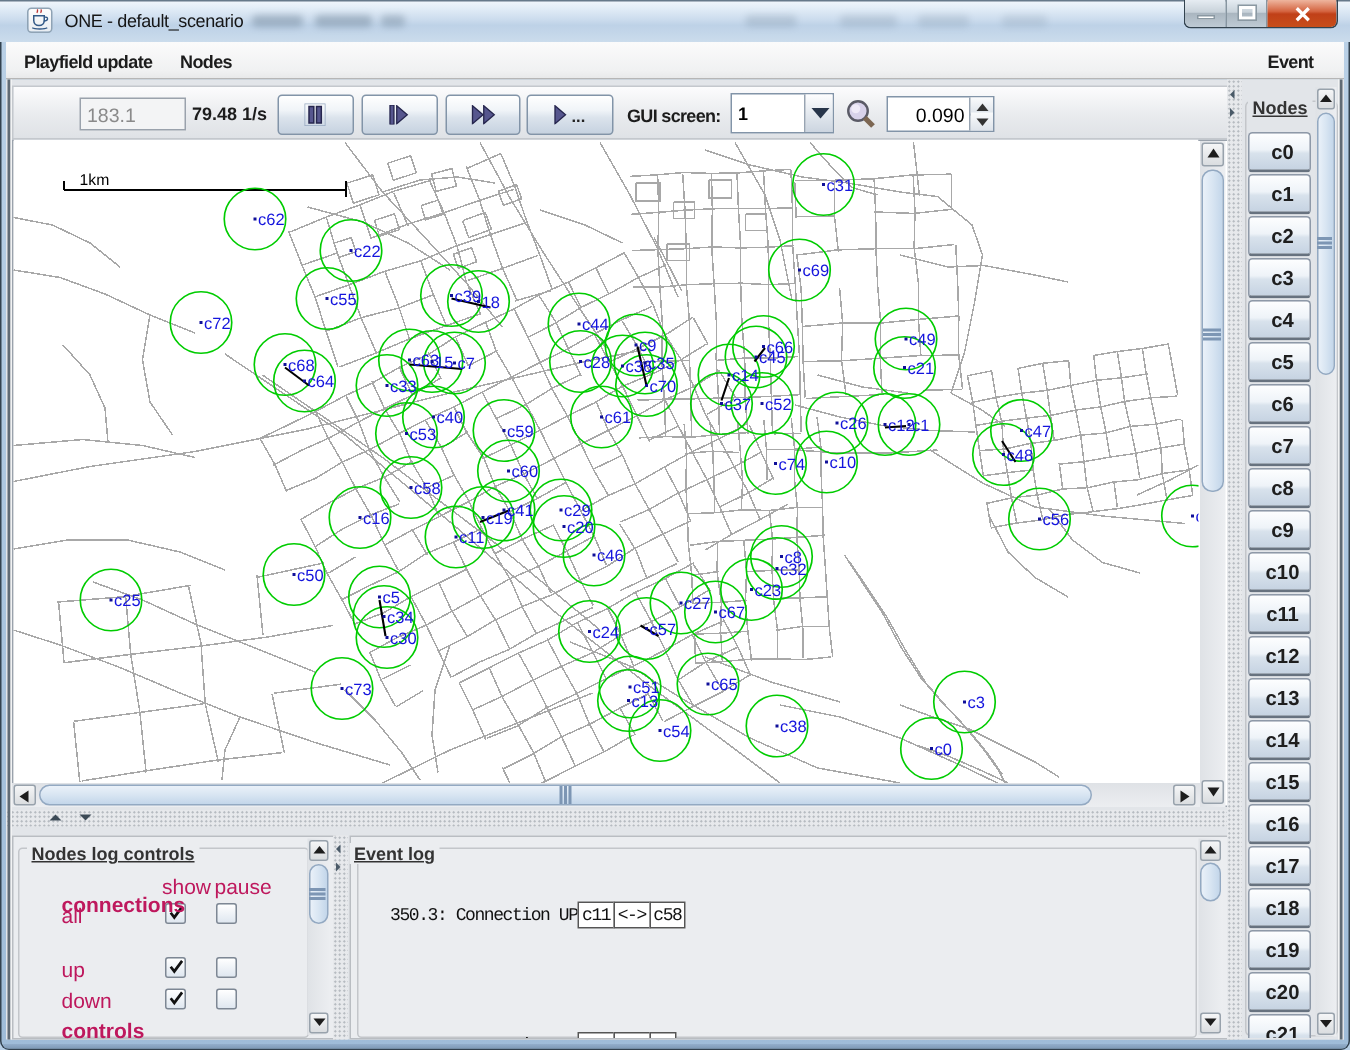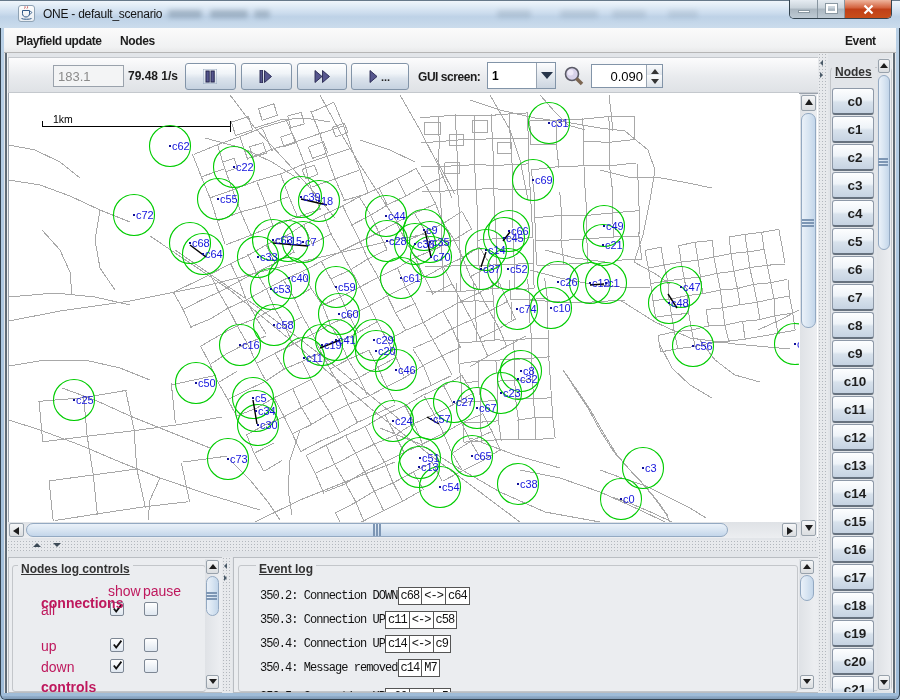--- a/index.html
+++ b/index.html
@@ -738,26 +738,23 @@
 <div class="arr" style="left:205px;top:626px;border-top:5px solid #1d1d1d;border-bottom:none"></div>
 <div class="sb-thumb-v" style="left:202px;top:523px;width:13px;height:40px"></div>
 <div class="grip-v" style="left:202px;top:539px;width:11px"></div>
 <div class="grip-v" style="left:202px;top:542px;width:11px"></div>
 <div class="grip-v" style="left:202px;top:545px;width:11px"></div>
 <div class="split-dots" style="left:218px;top:504px;width:10px;height:136px"></div>
 <div class="arr" style="left:220px;top:510px;border-right:4px solid #4a5a68;border-left:none;border-width:3px"></div>
 <div class="arr" style="left:220px;top:522px;border-left:4px solid #4a5a68;border-right:none;border-width:3px"></div>
 <div class="abs" style="left:229px;top:504px;width:589px;height:136px;background:#ebedf0;border:1px solid #b9bdc2"></div>
 <div class="tborder" style="left:234px;top:512px;width:560px;height:127px"></div>
-<div class="ptitle" style="left:252px;top:509px;background:#ebedf0">Event log</div>
+<div class="ptitle" style="left:229px;top:509px;background:#ebedf0">Event log</div>
 <div class="abs" style="left:234px;top:512px;width:560px;height:127px;overflow:hidden">
-<div class="erow" style="top:22px"><span class="etxt">350.2: Connection DOWN</span><span class="ecell">c68</span><span class="ecell">&lt;-&gt;</span><span class="ecell">c64</span></div>
-<div class="erow" style="top:46px"><span class="etxt">350.3: Connection UP </span><span class="ecell">c11</span><span class="ecell">&lt;-&gt;</span><span class="ecell">c58</span></div>
-<div class="erow" style="top:70px"><span class="etxt">350.4: Connection UP </span><span class="ecell">c14</span><span class="ecell">&lt;-&gt;</span><span class="ecell">c9</span></div>
-<div class="erow" style="top:94px"><span class="etxt">350.4: Message removed </span><span class="ecell">c14</span><span class="ecell">M7</span></div>
+<div class="erow" style="top:36px"><span class="etxt">350.3: Connection UP </span><span class="ecell">c11</span><span class="ecell">&lt;-&gt;</span><span class="ecell">c58</span></div>
 <div class="erow" style="top:123px"><span class="etxt">350.5: Connection UP </span><span class="ecell">c30</span><span class="ecell">&lt;-&gt;</span><span class="ecell">c5</span></div>
 </div>
 <div class="sb-track-v" style="left:795px;top:506px;width:16px;height:131px"></div>
 <div class="sb-btn" style="left:796px;top:507px;width:14px;height:14px"></div>
 <div class="arr" style="left:799px;top:511px;border-bottom:5px solid #1d1d1d;border-top:none"></div>
 <div class="sb-btn" style="left:796px;top:622px;width:14px;height:14px"></div>
 <div class="arr" style="left:799px;top:626px;border-top:5px solid #1d1d1d;border-bottom:none"></div>
 <div class="sb-thumb-v" style="left:796px;top:522px;width:14px;height:26px"></div>
 </div>
 <div class="split-dots" style="left:818px;top:53px;width:10px;height:640px;position:absolute"></div>

